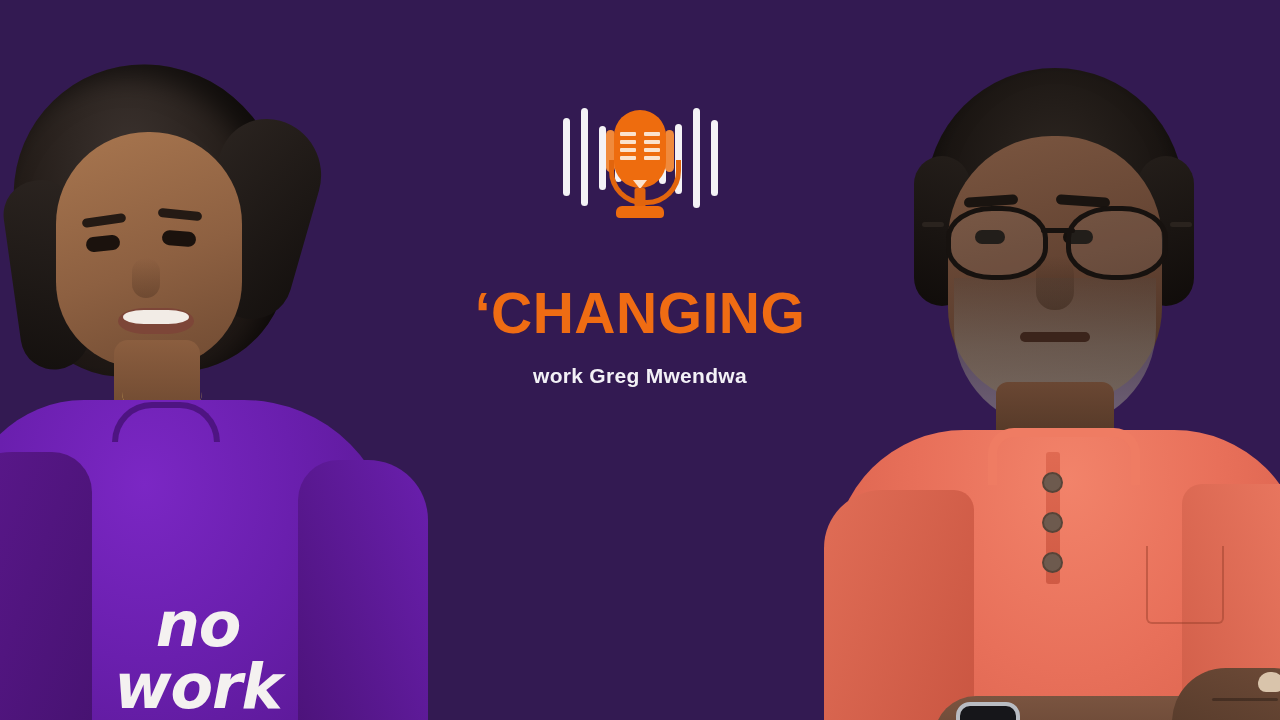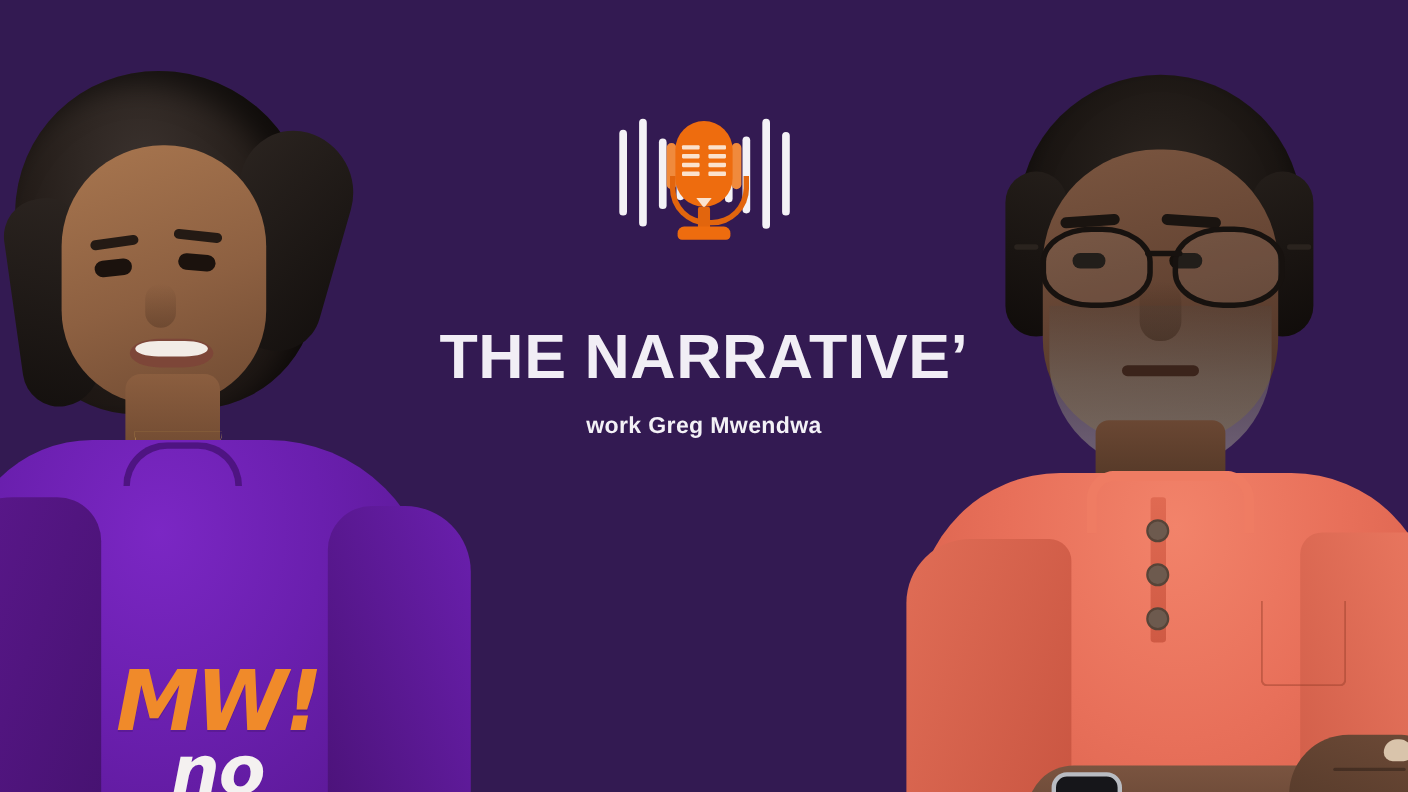--- a/index.html
+++ b/index.html
@@ -269,21 +269,20 @@
     <div class="pl-mouth">
       <div class="pl-teeth"></div>
     </div>
     <div class="pl-neck"></div>
     <div class="pl-chain"></div>
     <div class="pl-shirt"></div>
     <div class="pl-shoulderL"></div>
     <div class="pl-shoulderR"></div>
     <div class="pl-collar"></div>
     <div class="tee-logo">
-      <div class="tee-mw">MW!</div>
       <div class="tee-nowork">no work</div>
     </div>
   </div>
 
   <div class="person-right">
     <div class="pr-hair"></div>
     <div class="pr-hair-l"></div>
     <div class="pr-hair-r"></div>
     <div class="pr-face"></div>
     <div class="pr-beard"></div>
@@ -346,19 +345,19 @@
             <i class="b" style="top:24px"></i>
         </div>
         <div class="mic-tip"></div>
         <div class="yoke"></div>
         <div class="mic-stem"></div>
         <div class="mic-base"></div>
       </div>
     </div>
 
     <div class="title-block">
-      <div class="line2">THE NARRATIVE’</div>
+      <div class="line1">‘CHANGING</div>
       <div class="subtitle">work Greg Mwendwa</div>
     </div>
 
   </div>
 
 </div>
 
 </body></html>

